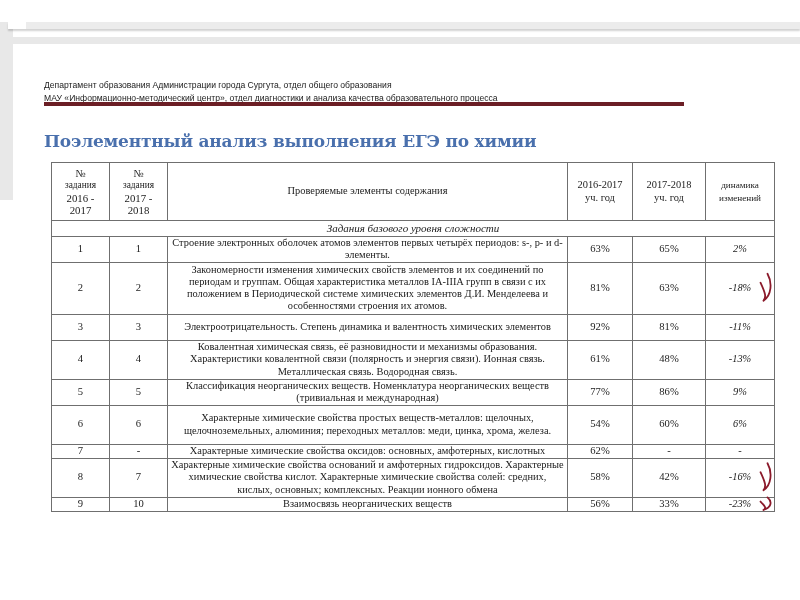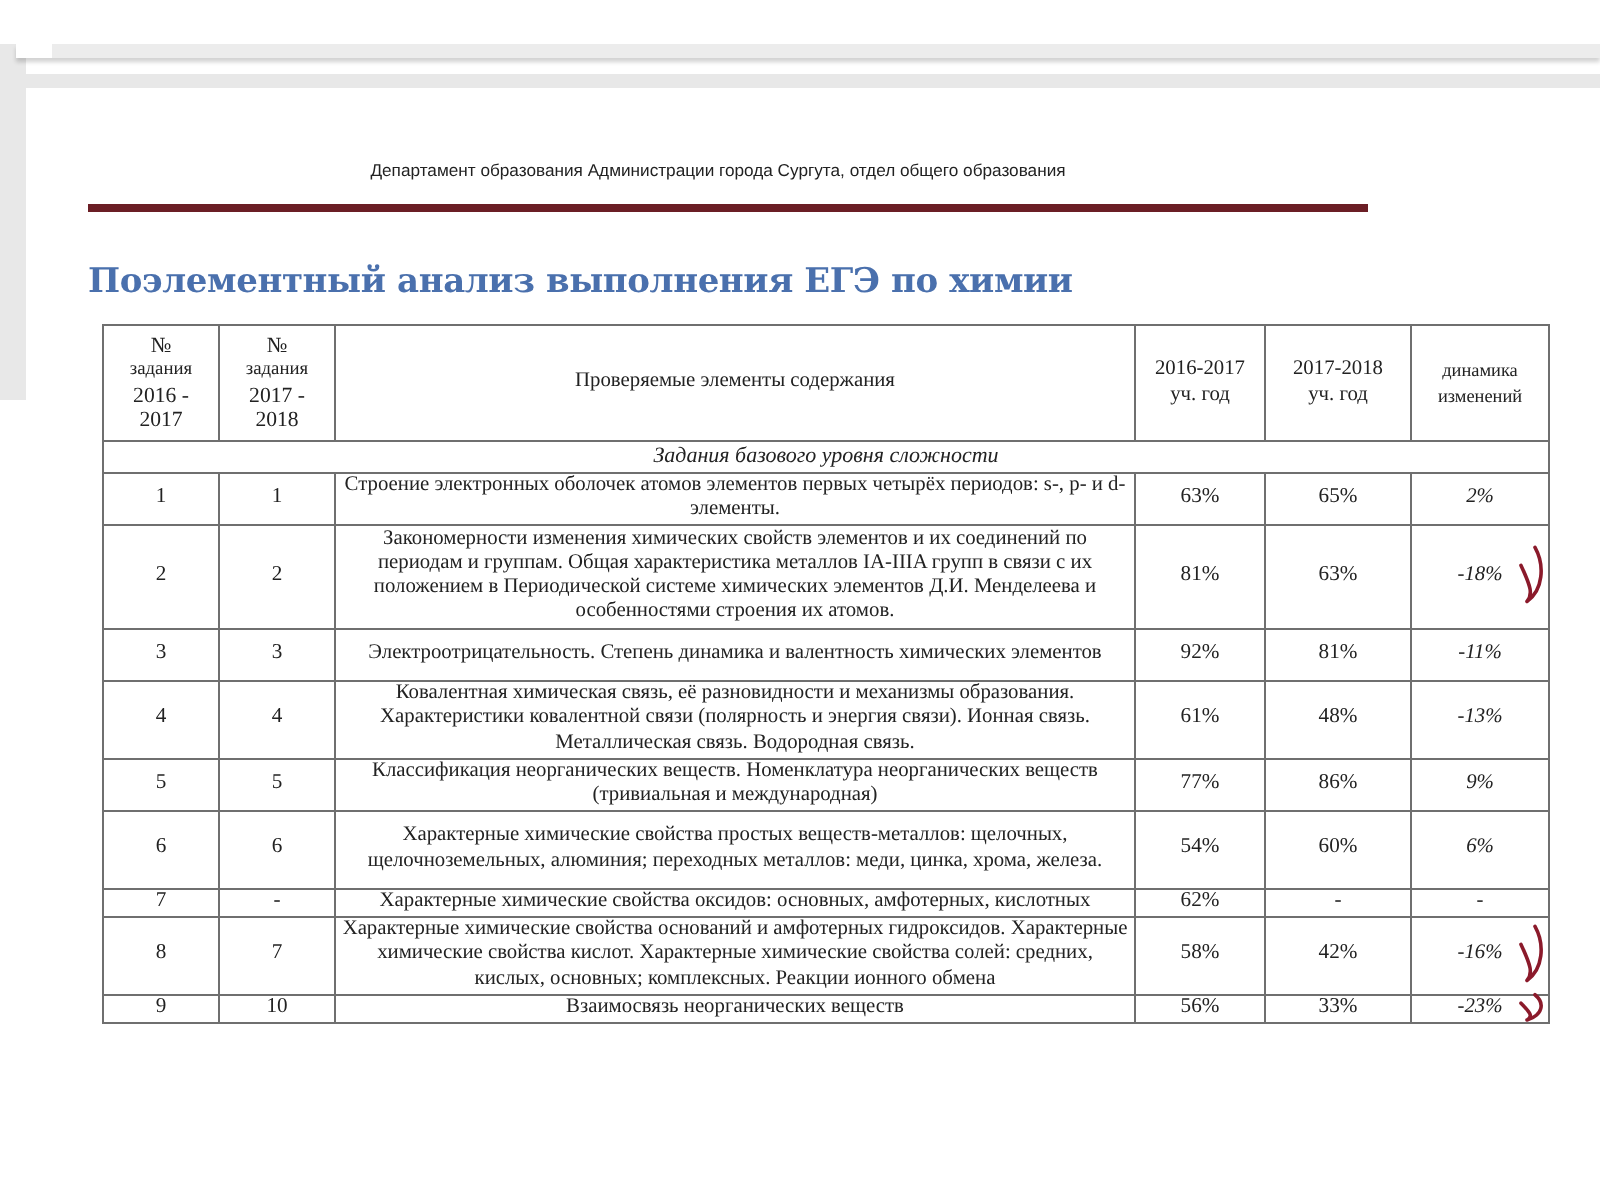--- a/index.html
+++ b/index.html
@@ -6,21 +6,21 @@
   body {
     width: 800px; height: 600px; overflow: hidden;
     background: #ffffff; position: relative;
     font-family: "Liberation Serif", serif;
   }
   .left-strip { position: absolute; left: 0; top: 22px; width: 13px; height: 178px; background: #e8e8e8; }
   .top-bar { position: absolute; left: 8px; top: 22px; width: 792px; height: 7px; background: #ececec; box-shadow: 0 2px 2px rgba(0,0,0,0.18); }
   .top-bar-white { position: absolute; left: 8px; top: 22px; width: 18px; height: 7px; background: #ffffff; }
   .top-bar2 { position: absolute; left: 13px; top: 37px; width: 787px; height: 7px; background: #e8e8e8; }
 
-  .org-header { position: absolute; left: 44px; top: 79px; width: 630px; text-align: center;
+  .org-header { position: absolute; left: 44px; top: 79px; width: 630px; text-align: left;
     font-family: "Liberation Sans", sans-serif; font-size: 8.6px; color: #222; line-height: 13px; }
   .org-line2 { white-space: nowrap; }
   .header-rule { position: absolute; left: 44px; top: 102px; width: 640px; height: 4px; background: #6b1e25; }
 
   .doc-title { position: absolute; left: 44px; top: 131px; font-family: "DejaVu Serif", serif;
     font-weight: bold; font-size: 17px; color: #4a70ad; letter-spacing: -0.2px; }
 
   table.results { position: absolute; left: 51px; top: 162px; border-collapse: collapse;
     font-family: "Liberation Serif", serif; font-size: 10.4px; color: #222; }
   table.results td, table.results th {
@@ -40,20 +40,21 @@
 </head>
 <body>
 
 <div class="left-strip"></div>
 <div class="top-bar"></div>
 <div class="top-bar-white"></div>
 <div class="top-bar2"></div>
 
 <div class="org-header">
   <div>Департамент образования Администрации города Сургута, отдел общего образования</div>
+  <div class="org-line2">МАУ «Информационно-методический центр», отдел диагностики и анализа качества образовательного процесса</div>
 </div>
 <div class="header-rule"></div>
 
 <div class="doc-title">Поэлементный анализ выполнения ЕГЭ по химии</div>
 
 <table class="results">
   <colgroup>
     <col style="width:58px">
       <col style="width:58px">
       <col style="width:400px">

